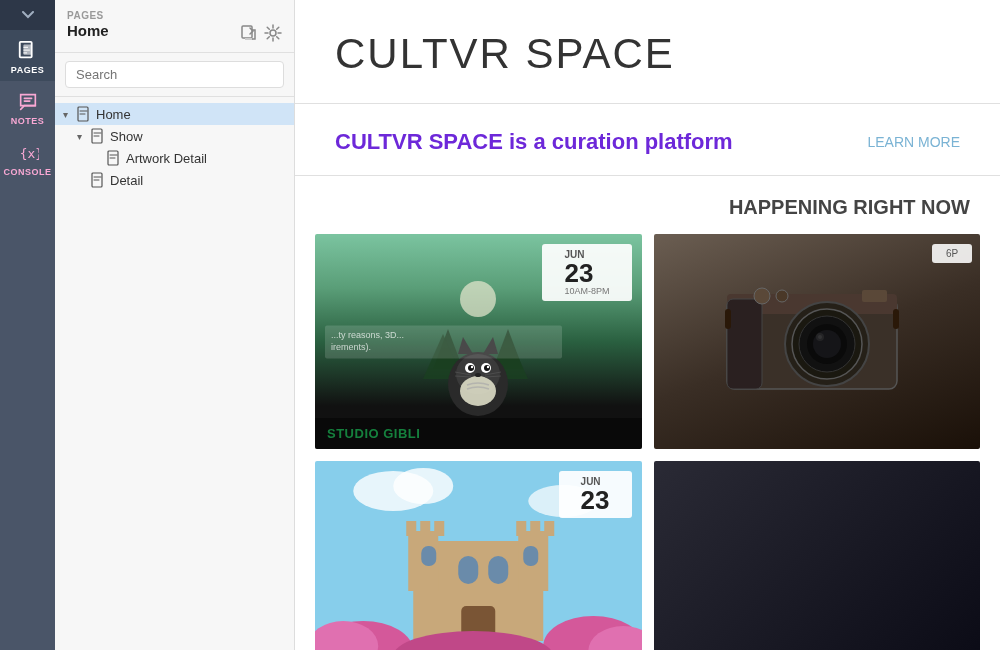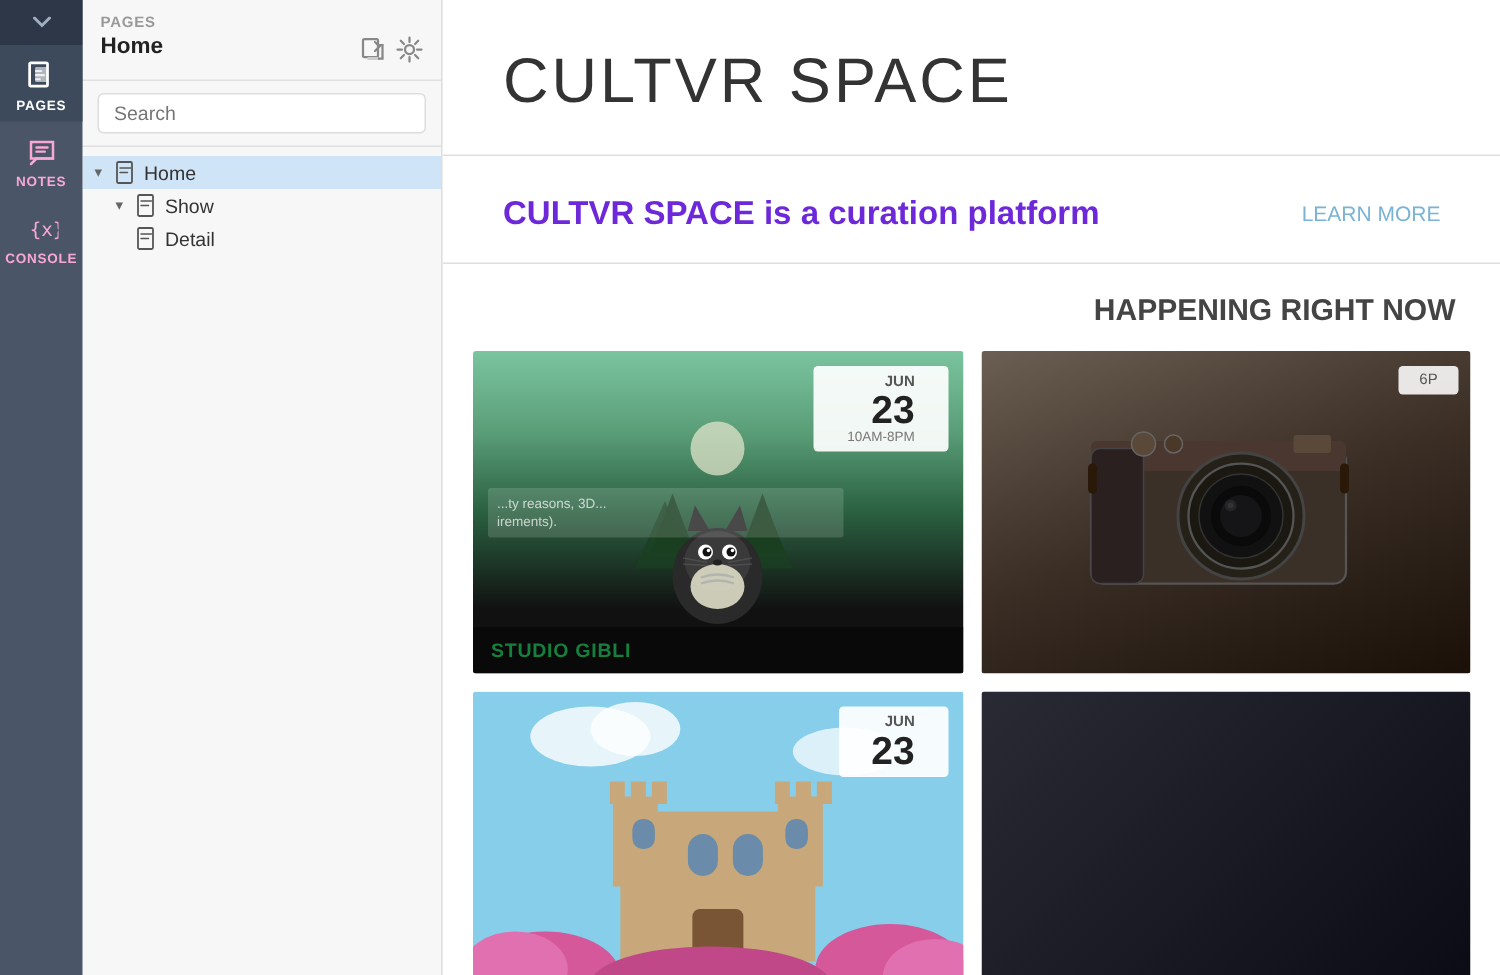--- a/index.html
+++ b/index.html
@@ -163,21 +163,21 @@
       inset: 0;
       background: linear-gradient(to bottom, #7bc4a0 0%, #5a9e78 25%, #2a6040 50%, #111 80%);
     }
 
     .card-date-badge {
       position: absolute;
       top: 10px;
       right: 10px;
       background: rgba(255,255,255,0.92);
       border-radius: 3px;
-      text-align: right;
+      text-align: left;
       padding: 5px 22px;
       min-width: 70px;
     }
     .date-month { font-size: 10px; font-weight: 700; color: #555; text-transform: uppercase; }
     .date-day { font-size: 26px; font-weight: 700; color: #222; line-height: 1; }
     .date-time { font-size: 9px; color: #777; }
 
     .card-label {
       position: absolute;
       bottom: 0;
@@ -286,20 +286,28 @@
 
     <div class="tree-item indent-1">
       <span class="arrow">▾</span>
       <svg class="page-icon-svg" viewBox="0 0 14 16" fill="none">
         <rect x="1" y="1" width="10" height="14" rx="1" stroke="#555" stroke-width="1.2"></rect>
         <path d="M3 5h7M3 8h5" stroke="#555" stroke-width="1" stroke-linecap="round"></path>
       </svg>
       <span class="item-label">Show</span>
     </div>
 
+    <div class="tree-item indent-2">
+      <span class="arrow" style="width:14px;display:inline-block;"></span>
+      <svg class="page-icon-svg" viewBox="0 0 14 16" fill="none">
+        <rect x="1" y="1" width="10" height="14" rx="1" stroke="#555" stroke-width="1.2"></rect>
+        <path d="M3 5h7M3 8h5" stroke="#555" stroke-width="1" stroke-linecap="round"></path>
+      </svg>
+      <span class="item-label">Artwork Detail</span>
+    </div>
 
     <div class="tree-item indent-1">
       <span class="arrow" style="width:14px;display:inline-block;"></span>
       <svg class="page-icon-svg" viewBox="0 0 14 16" fill="none">
         <rect x="1" y="1" width="10" height="14" rx="1" stroke="#555" stroke-width="1.2"></rect>
         <path d="M3 5h7M3 8h5" stroke="#555" stroke-width="1" stroke-linecap="round"></path>
       </svg>
       <span class="item-label">Detail</span>
     </div>
   </div>

